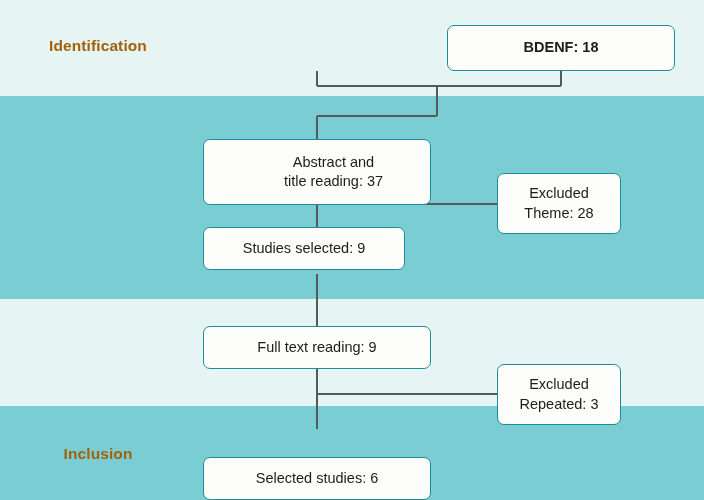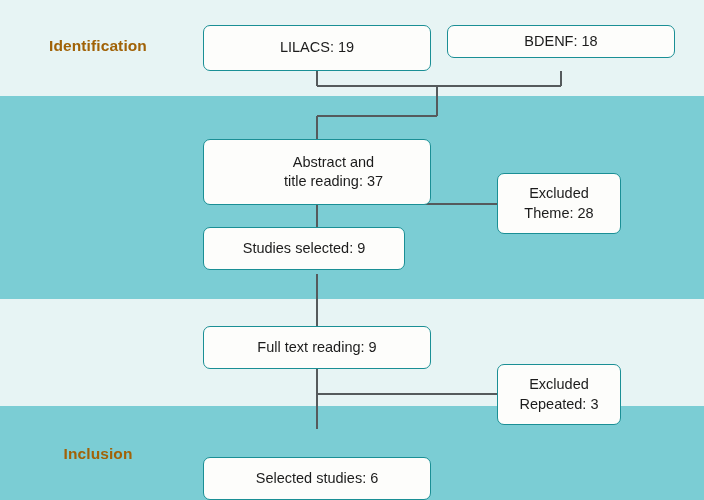--- a/index.html
+++ b/index.html
@@ -69,21 +69,21 @@
     align-items: center;
     justify-content: center;
     text-align: center;
     font-size: 14.5px;
     color: #1c1c1c;
     line-height: 1.32;
     padding: 2px 6px;
   }
 
   #node-lilacs     { left: 203px; top: 25px;  width: 228px; height: 46px; }
-  #node-bdenf      { left: 447px; top: 25px;  width: 228px; height: 33px; }
+  #node-bdenf      { left: 447px; top: 25px;  width: 228px; height: 46px; font-weight: bold; }
   #node-abstract   { left: 203px; top: 139px; width: 228px; height: 66px; padding-left: 39px; }
   #node-excl-theme { left: 497px; top: 173px; width: 124px; height: 61px; }
   #node-selected9  { left: 203px; top: 227px; width: 202px; height: 43px; }
   #node-fulltext   { left: 203px; top: 326px; width: 228px; height: 43px; }
   #node-excl-rep   { left: 497px; top: 364px; width: 124px; height: 61px; }
   #node-selected6  { left: 203px; top: 429px; width: 228px; height: 43px; margin-top: 28px; }
 </style>
 </head>
 <body>
 
@@ -110,23 +110,20 @@
       <path d="M 317 274 L 317 326"></path>
 
       <path d="M 317 369 L 317 429"></path>
       <path d="M 317 394 L 497 394"></path>
     </g>
   </svg>
 
   <div class="stage-label" id="label-identification">Identification</div>
   <div class="stage-label" id="label-inclusion">Inclusion</div>
 
-  <div class="node" id="node-lilacs">
-    <span>LILACS: 19</span>
-  </div>
 
   <div class="node" id="node-bdenf">
     <span>BDENF: 18</span>
   </div>
 
   <div class="node" id="node-abstract">
     <span>
       <span>Abstract and</span><br>
       <span>title reading: 37</span>
     </span>

